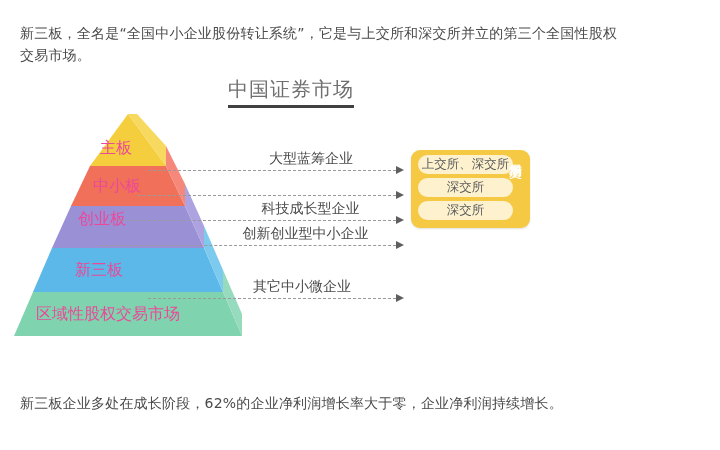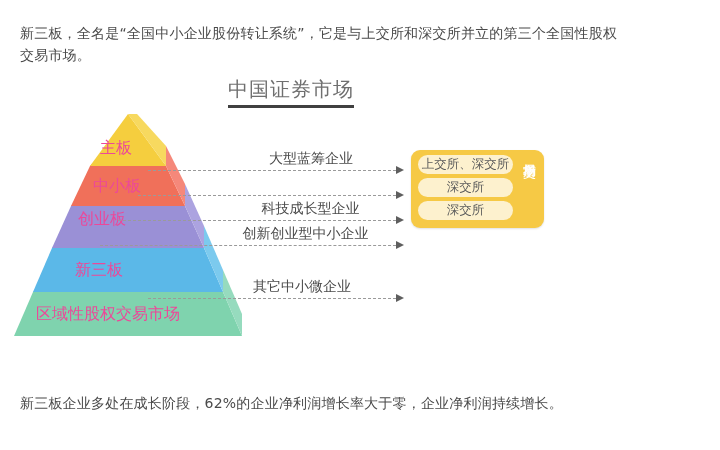--- a/index.html
+++ b/index.html
@@ -44,21 +44,21 @@
     border-bottom:4.5px solid transparent;
     border-left:8px solid #5e5e5e;
   }
   .conn-label{
     position:absolute;font-size:14px;color:#4a4a4a;white-space:nowrap;
     text-align:center;
   }
 
   
   #exchange-panel{
-    position:absolute;left:411px;top:88px;width:133px;height:78px;
+    position:absolute;left:411px;top:88px;width:119px;height:78px;
     background:#F6C945;border-radius:9px;
     box-shadow:0 1px 2px rgba(0,0,0,.12);
   }
   .pill{
     position:absolute;left:7px;width:95px;height:19px;
     background:#FDF1CE;border-radius:10px;
     font-size:12.5px;color:#5c5c5c;
     display:flex;align-items:center;justify-content:center;
     white-space:nowrap;
   }

